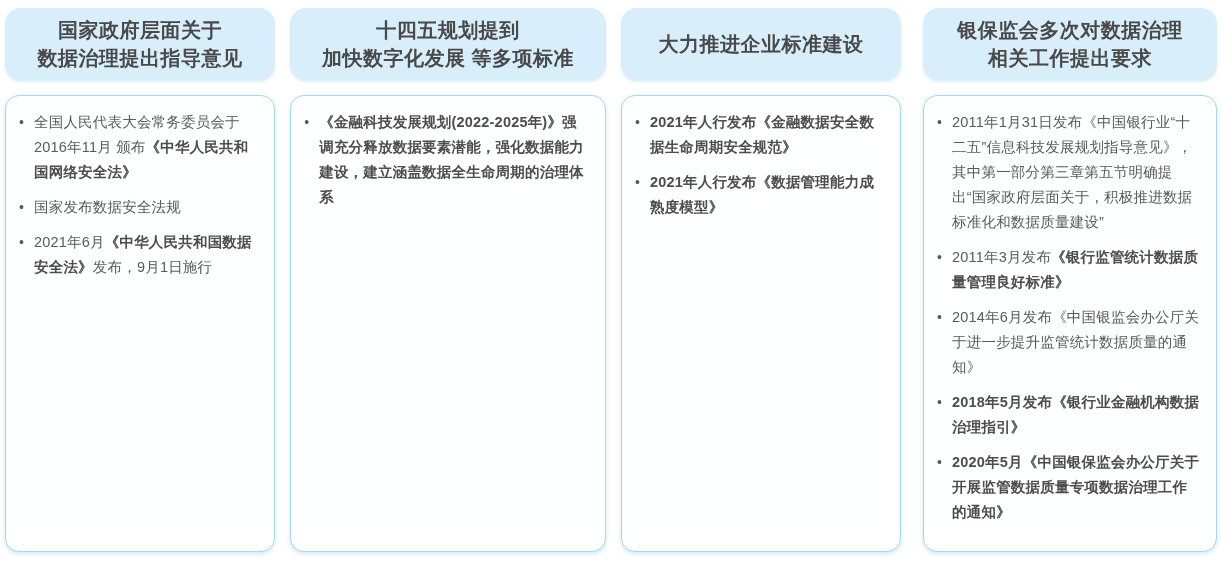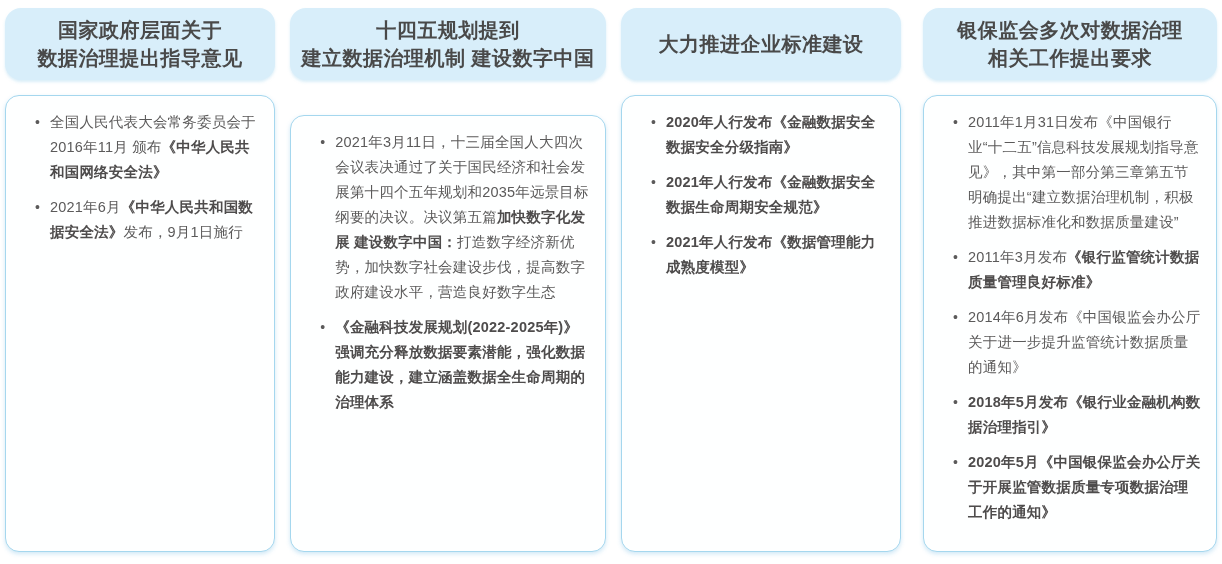--- a/index.html
+++ b/index.html
@@ -20,42 +20,42 @@
   .board{
     width:1222px;height:564px;
     display:flex;gap:15px;
     padding:8px 5px 12px 5px;
   }
   .column{
     display:flex;flex-direction:column;
     min-width:0;
   }
   .column:nth-child(1){flex:273 1 0;}
-  .column:nth-child(2){flex:319 1 0;gap:20px;}
+  .column:nth-child(2){flex:319 1 0;}
   .column:nth-child(3){flex:283 1 0;}
   .column:nth-child(4){flex:297 1 0;margin-left:7px;}
   .col-header{
     background:var(--header-bg);
     border-radius:16px;
     height:72px;
     display:flex;flex-direction:column;justify-content:center;align-items:center;
     text-align:right;
     font-size:20px;line-height:28px;font-weight:bold;
     color:var(--header-text);
     letter-spacing:0.5px;
     box-shadow:0 2px 3px rgba(150,205,235,0.35);
     flex:0 0 auto;
   }
   .col-body{
     margin-top:15px;
     flex:1 1 auto;
     background:var(--box-bg);
     border:1.5px solid var(--box-border);
     border-radius:14px;
-    padding:14px 15px 10px 28px;
+    padding:14px 15px 10px 12px;
     box-shadow:0 2px 4px rgba(150,205,235,0.45);
     overflow:hidden;
   }
   ul.bullet-list{list-style:none;}
   li.bullet{
     position:relative;
     padding-left:16px;
     font-size:14.5px;
     line-height:25px;
     color:var(--text);
@@ -78,56 +78,55 @@
 
 <div class="board" id="board">
     <section class="column">
       <div class="col-header">
         <div class="header-line">国家政府层面关于</div>
         <div class="header-line">数据治理提出指导意见</div>
       </div>
       <div class="col-body">
         <ul class="bullet-list">
           <li class="bullet"><span class="seg">全国人民代表大会常务委员会于2016年11月 颁布</span><span class="seg bold">《中华人民共和国网络安全法》</span></li>
+          <li class="bullet"><span class="seg">国家发布数据安全法规</span></li>
           <li class="bullet"><span class="seg">2021年6月</span><span class="seg bold">《中华人民共和国数据安全法》</span><span class="seg">发布，9月1日施行</span></li>
         </ul>
       </div>
     </section>
     <section class="column">
       <div class="col-header">
         <div class="header-line">十四五规划提到</div>
-        <div class="header-line">建立数据治理机制 建设数字中国</div>
+        <div class="header-line">加快数字化发展 等多项标准</div>
       </div>
       <div class="col-body">
         <ul class="bullet-list">
-          <li class="bullet"><span class="seg">2021年3月11日，十三届全国人大四次会议表决通过了关于国民经济和社会发展第十四个五年规划和2035年远景目标纲要的决议。决议第五篇</span><span class="seg bold">加快数字化发展 建设数字中国：</span><span class="seg">打造数字经济新优势，加快数字社会建设步伐，提高数字政府建设水平，营造良好数字生态</span></li>
           <li class="bullet"><span class="seg bold">《金融科技发展规划(2022-2025年)》强调充分释放数据要素潜能，强化数据能力建设，建立涵盖数据全生命周期的治理体系</span></li>
         </ul>
       </div>
     </section>
     <section class="column">
       <div class="col-header">
         <div class="header-line">大力推进企业标准建设</div>
       </div>
       <div class="col-body">
         <ul class="bullet-list">
-          <li class="bullet"><span class="seg bold">2020年人行发布《金融数据安全数据安全分级指南》</span></li>
           <li class="bullet"><span class="seg bold">2021年人行发布《金融数据安全数据生命周期安全规范》</span></li>
           <li class="bullet"><span class="seg bold">2021年人行发布《数据管理能力成熟度模型》</span></li>
         </ul>
       </div>
     </section>
     <section class="column">
       <div class="col-header">
         <div class="header-line">银保监会多次对数据治理</div>
         <div class="header-line">相关工作提出要求</div>
       </div>
       <div class="col-body">
         <ul class="bullet-list">
-          <li class="bullet"><span class="seg">2011年1月31日发布《中国银行业“十二五”信息科技发展规划指导意见》，其中第一部分第三章第五节明确提出“建立数据治理机制，积极推进数据标准化和数据质量建设”</span></li>
+          <li class="bullet"><span class="seg">2011年1月31日发布《中国银行业“十二五”信息科技发展规划指导意见》，其中第一部分第三章第五节明确提出“国家政府层面关于，积极推进数据标准化和数据质量建设”</span></li>
           <li class="bullet"><span class="seg">2011年3月发布</span><span class="seg bold">《银行监管统计数据质量管理良好标准》</span></li>
           <li class="bullet"><span class="seg">2014年6月发布《中国银监会办公厅关于进一步提升监管统计数据质量的通知》</span></li>
           <li class="bullet"><span class="seg bold">2018年5月发布《银行业金融机构数据治理指引》</span></li>
           <li class="bullet"><span class="seg bold">2020年5月《中国银保监会办公厅关于开展监管数据质量专项数据治理工作的通知》</span></li>
         </ul>
       </div>
     </section>
   </div>
 
 </body></html>

